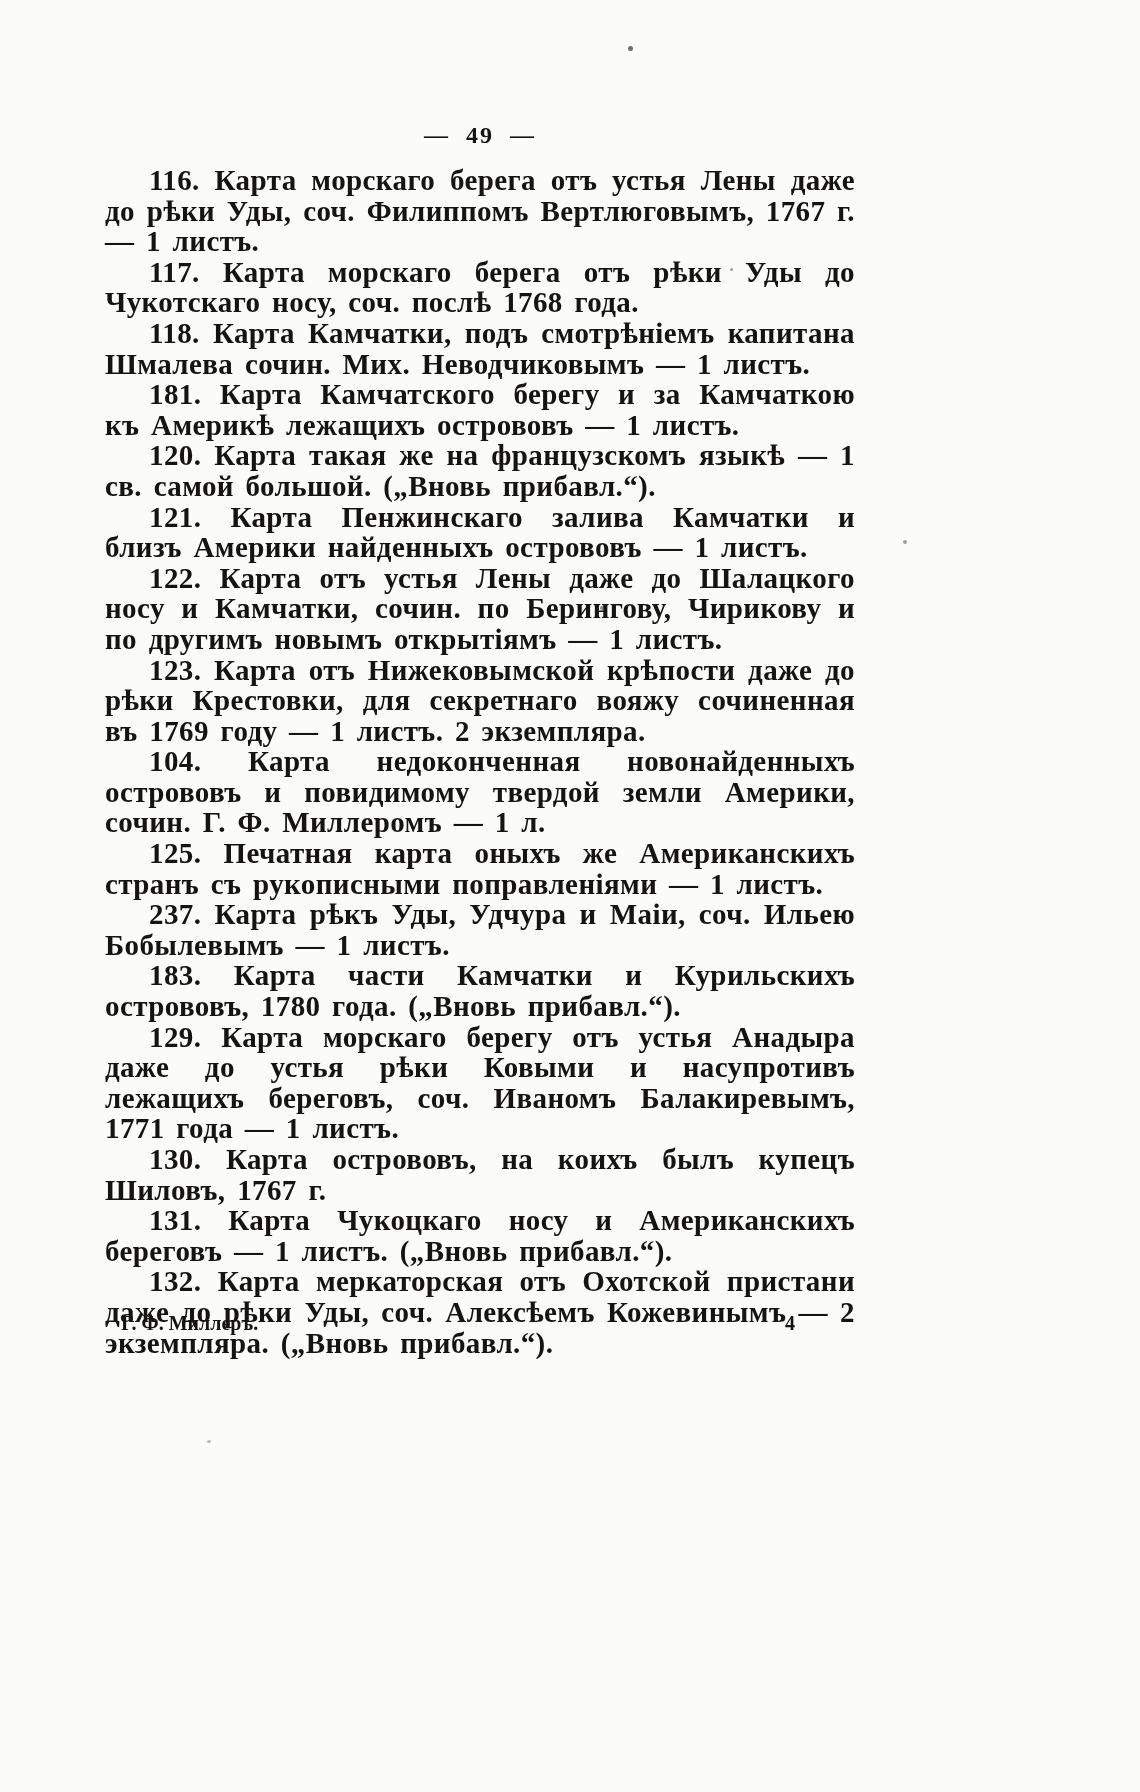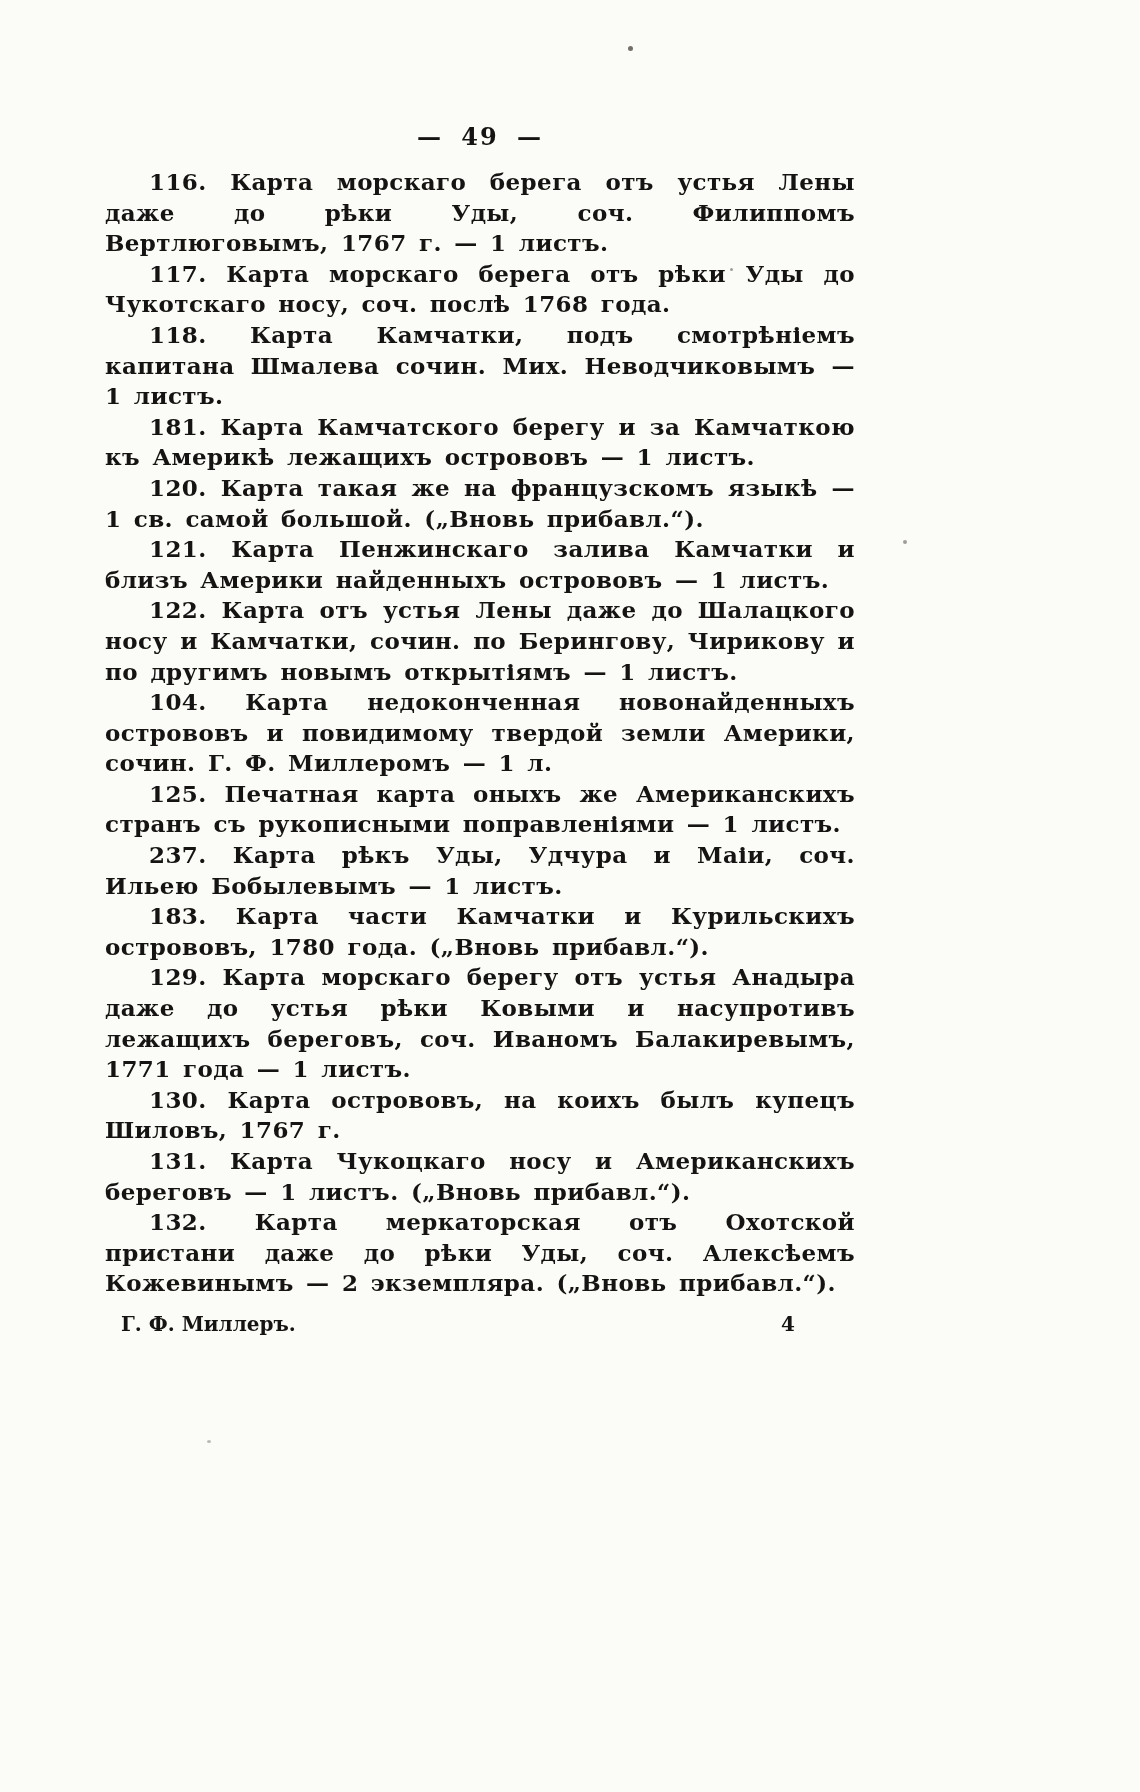--- a/index.html
+++ b/index.html
@@ -12,41 +12,42 @@
     background: #e9e9e7;
     font-family: "DejaVu Serif", serif;
   }
   .page {
     position: relative;
     width: 1140px;
     height: 1792px;
     background: #fbfbf8;
     color: #161412;
     overflow: hidden;
+    font-family: Liberation Serif, serif;
   }
   .content {
     position: absolute;
     left: 105px;
     top: 122px;
     width: 750px;
   }
   .page-number {
     text-align: center;
     font-weight: bold;
     font-size: 24px;
     letter-spacing: 2px;
     margin-bottom: 16px;
     word-spacing: 8px;
   }
   .entries p.entry {
     margin: 0;
     text-indent: 44px;
     text-align: justify;
     font-weight: bold;
-    font-size: 23px;
+    font-size: 29px;
     line-height: 30.6px;
     letter-spacing: 0.4px;
     word-spacing: 4px;
   }
   .entry-number {
     font-weight: bold;
   }
   .footer {
     position: absolute;
     left: 105px;
@@ -87,20 +88,21 @@
     <div class="page-number">— 49 —</div>
 
     <div class="entries">
         <p class="entry"><span class="entry-number">116. </span>Карта морскаго берега отъ устья Лены даже до рѣки Уды, соч. Филиппомъ Вертлюговымъ, 1767 г. — 1 листъ.</p>
         <p class="entry"><span class="entry-number">117. </span>Карта морскаго берега отъ рѣки Уды до Чукотскаго носу, соч. послѣ 1768 года.</p>
         <p class="entry"><span class="entry-number">118. </span>Карта Камчатки, подъ смотрѣніемъ капитана Шмалева сочин. Мих. Неводчиковымъ — 1 листъ.</p>
         <p class="entry"><span class="entry-number">181. </span>Карта Камчатского берегу и за Камчаткою къ Америкѣ лежащихъ острововъ — 1 листъ.</p>
         <p class="entry"><span class="entry-number">120. </span>Карта такая же на французскомъ языкѣ — 1 св. самой большой. („Вновь прибавл.“).</p>
         <p class="entry"><span class="entry-number">121. </span>Карта Пенжинскаго залива Камчатки и близъ Америки найденныхъ острововъ — 1 листъ.</p>
         <p class="entry"><span class="entry-number">122. </span>Карта отъ устья Лены даже до Шалацкого носу и Камчатки, сочин. по Берингову, Чирикову и по другимъ новымъ открытіямъ — 1 листъ.</p>
+        <p class="entry"><span class="entry-number">123. </span>Карта отъ Нижековымской крѣпости даже до рѣки Крестовки, для секретнаго вояжу сочиненная въ 1769 году — 1 листъ. 2 экземпляра.</p>
         <p class="entry"><span class="entry-number">104. </span>Карта недоконченная новонайденныхъ острововъ и повидимому твердой земли Америки, сочин. Г. Ф. Миллеромъ — 1 л.</p>
         <p class="entry"><span class="entry-number">125. </span>Печатная карта оныхъ же Американскихъ странъ съ рукописными поправленіями — 1 листъ.</p>
         <p class="entry"><span class="entry-number">237. </span>Карта рѣкъ Уды, Удчура и Маіи, соч. Ильею Бобылевымъ — 1 листъ.</p>
         <p class="entry"><span class="entry-number">183. </span>Карта части Камчатки и Курильскихъ острововъ, 1780 года. („Вновь прибавл.“).</p>
         <p class="entry"><span class="entry-number">129. </span>Карта морскаго берегу отъ устья Анадыра даже до устья рѣки Ковыми и насупротивъ лежащихъ береговъ, соч. Иваномъ Балакиревымъ, 1771 года — 1 листъ.</p>
         <p class="entry"><span class="entry-number">130. </span>Карта острововъ, на коихъ былъ купецъ Шиловъ, 1767 г.</p>
         <p class="entry"><span class="entry-number">131. </span>Карта Чукоцкаго носу и Американскихъ береговъ — 1 листъ. („Вновь прибавл.“).</p>
         <p class="entry"><span class="entry-number">132. </span>Карта меркаторская отъ Охотской пристани даже до рѣки Уды, соч. Алексѣемъ Кожевинымъ — 2 экземпляра. („Вновь прибавл.“).</p>
       </div>
   </div>

